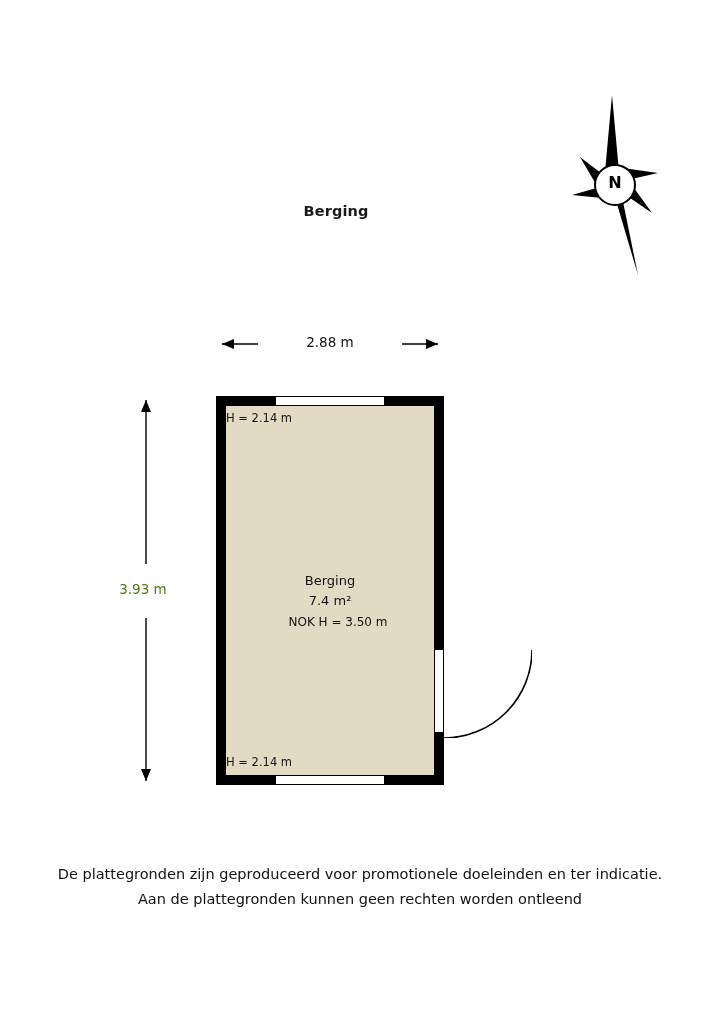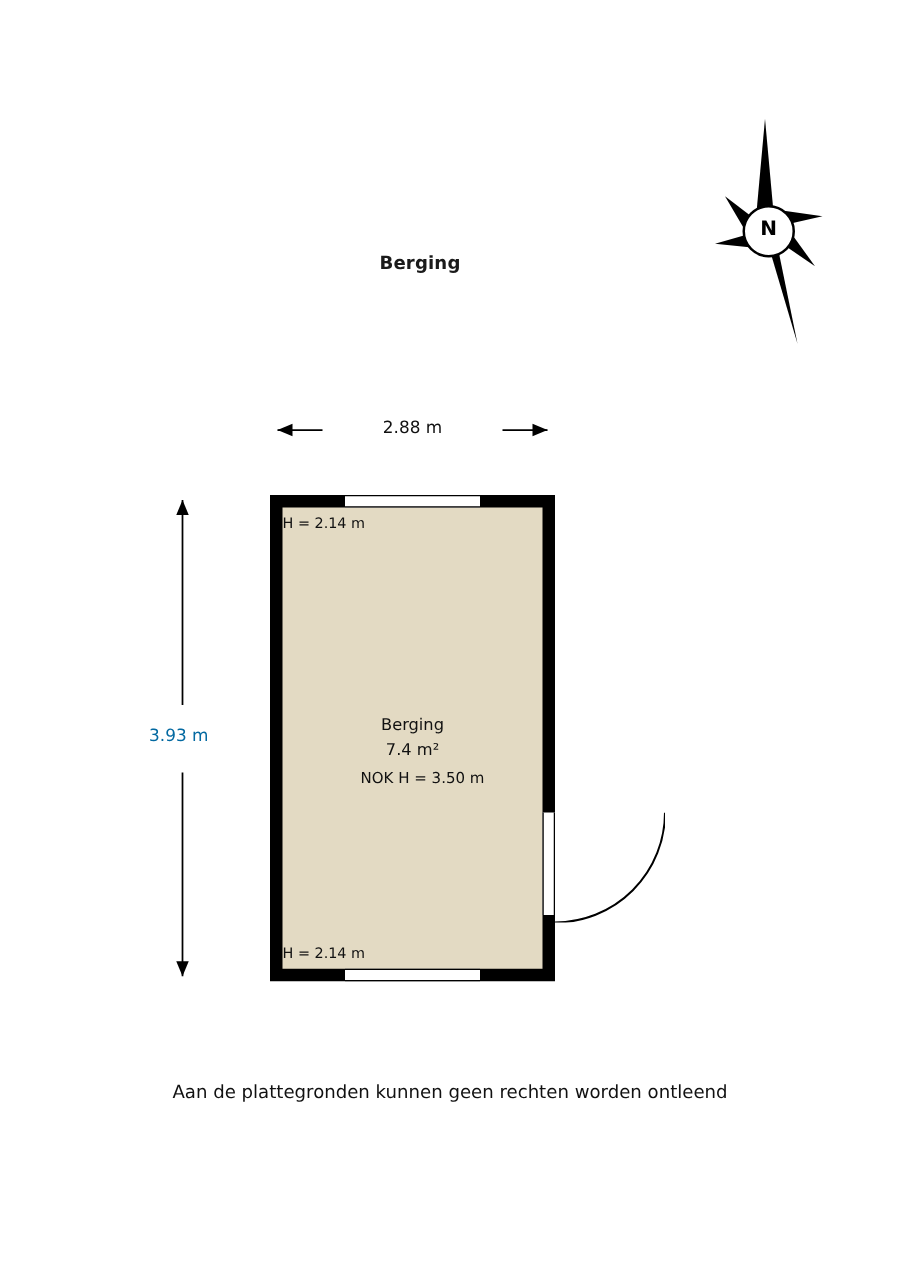--- a/index.html
+++ b/index.html
@@ -162,21 +162,21 @@
   }
 
   
   #dim-height-text {
     position: absolute;
     left: 88px;
     top: 581px;
     width: 110px;
     text-align: center;
     font-size: 13.5px;
-    color: #0369a1;
+    color: #4d7c0f;
   }
   #dim-height-svg {
     position: absolute;
     left: 134px;
     top: 396px;
     width: 24px;
     height: 389px;
   }
 
   
@@ -250,14 +250,15 @@
     <line x1="12" y1="4" x2="12" y2="168" stroke="#000" stroke-width="1.4"></line>
     <line x1="12" y1="222" x2="12" y2="385" stroke="#000" stroke-width="1.4"></line>
     <polygon points="12,4 7,16 17,16" fill="#000"></polygon>
     <polygon points="12,385 7,373 17,373" fill="#000"></polygon>
   </svg>
   <div id="dim-height-text">3.93 m</div>
 
 </div>
 
 <div id="disclaimer">
+  <div>De plattegronden zijn geproduceerd voor promotionele doeleinden en ter indicatie.</div>
   <div>Aan de plattegronden kunnen geen rechten worden ontleend</div>
 </div>
 
 </body></html>

